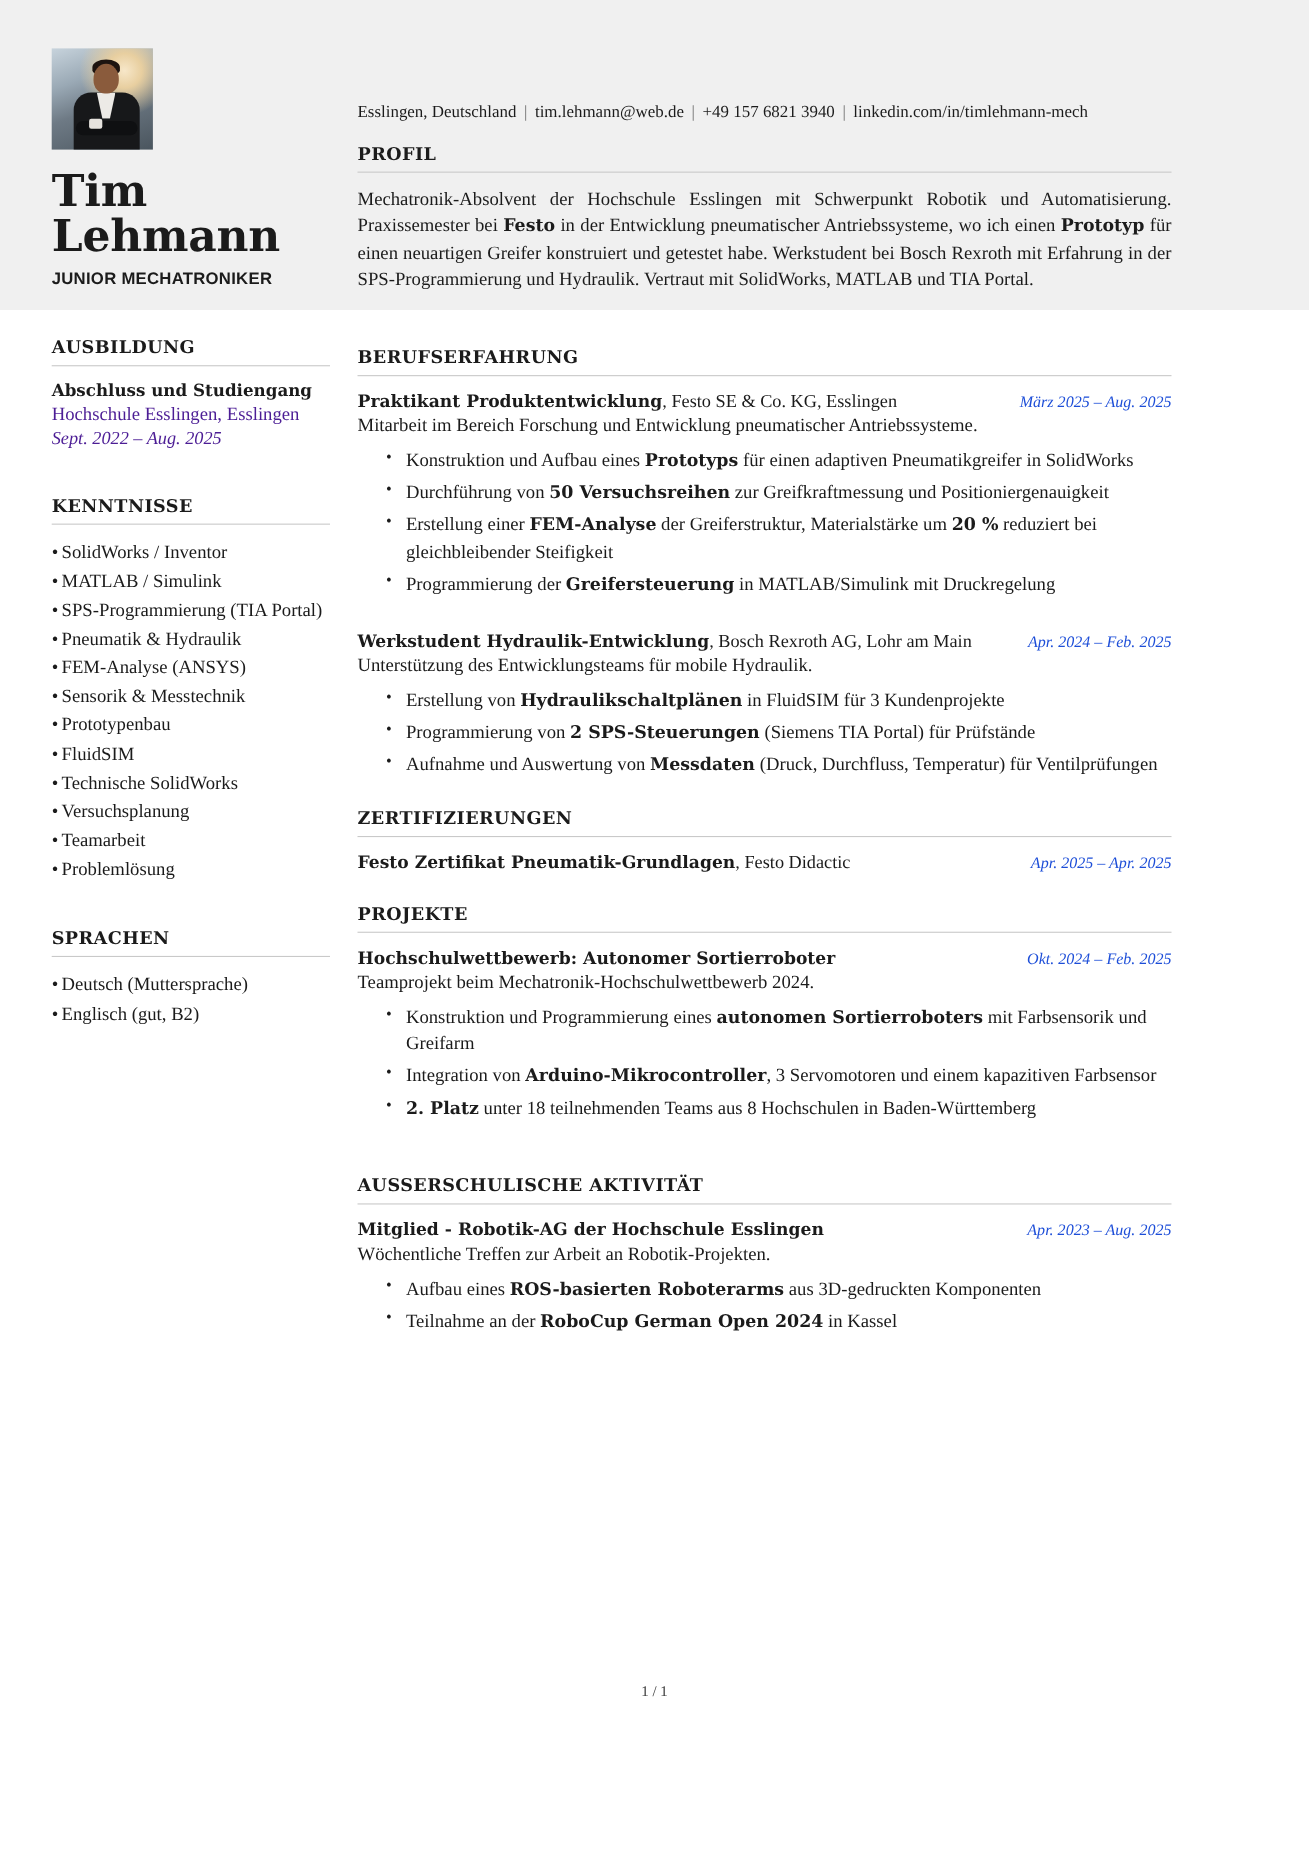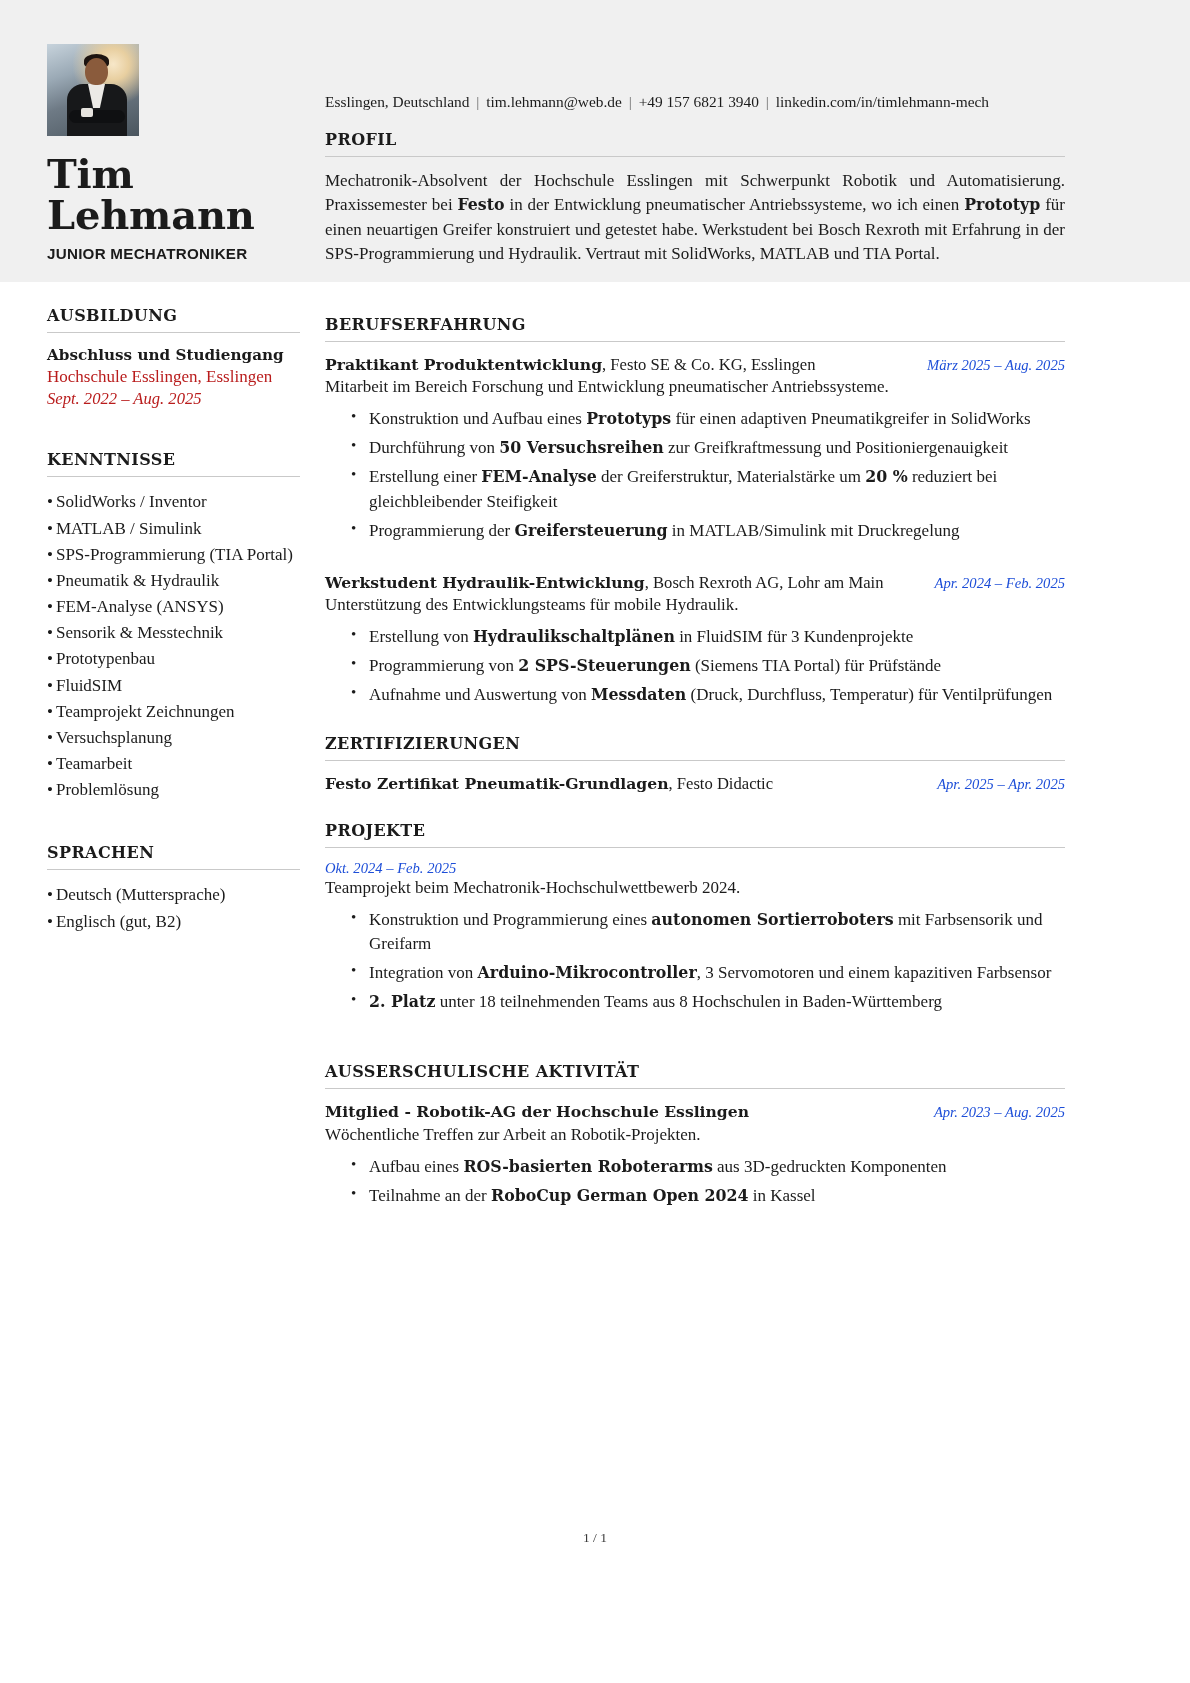--- a/index.html
+++ b/index.html
@@ -135,27 +135,27 @@
   .edu-degree {
     font-family: "DejaVu Serif", serif;
     font-weight: 700;
     font-size: 15.2px;
     line-height: 1.32;
     color: #1b1b1b;
   }
   .edu-school {
     font-size: 17px;
     line-height: 1.36;
-    color: #b91c1c;
+    color: #4c1d95;
   }
   .edu-date {
     font-style: italic;
     font-size: 16.6px;
     line-height: 1.36;
-    color: #b91c1c;
+    color: #4c1d95;
   }
 
   .side-list { margin: 0; padding: 0; list-style: none; }
   .side-list li {
     font-size: 17px;
     line-height: 1.54;
     color: #1b1b1b;
     text-indent: 0;
     padding-left: 0;
   }
@@ -299,21 +299,21 @@
       <div class="sec-rule"></div>
       <ul class="side-list" id="skills-list">
           <li><span class="b">•</span><span>SolidWorks / Inventor</span></li>
           <li><span class="b">•</span><span>MATLAB / Simulink</span></li>
           <li><span class="b">•</span><span>SPS-Programmierung (TIA Portal)</span></li>
           <li><span class="b">•</span><span>Pneumatik &amp; Hydraulik</span></li>
           <li><span class="b">•</span><span>FEM-Analyse (ANSYS)</span></li>
           <li><span class="b">•</span><span>Sensorik &amp; Messtechnik</span></li>
           <li><span class="b">•</span><span>Prototypenbau</span></li>
           <li><span class="b">•</span><span>FluidSIM</span></li>
-          <li><span class="b">•</span><span>Teamprojekt Zeichnungen</span></li>
+          <li><span class="b">•</span><span>Technische SolidWorks</span></li>
           <li><span class="b">•</span><span>Versuchsplanung</span></li>
           <li><span class="b">•</span><span>Teamarbeit</span></li>
           <li><span class="b">•</span><span>Problemlösung</span></li>
         </ul>
     </div>
 
     <div class="side-section">
       <div class="sec-head">SPRACHEN</div>
       <div class="sec-rule"></div>
       <ul class="side-list" id="languages-list">
@@ -388,20 +388,21 @@
           </div>
         </div>
     </div>
 
     <div class="main-section">
       <div class="sec-head">PROJEKTE</div>
       <div class="sec-rule"></div>
       <div id="project-entries">
           <div class="entry" style="margin-bottom: 10px;">
             <div class="entry-head">
+              <div class="entry-title"><span class="strong">Hochschulwettbewerb: Autonomer Sortierroboter</span></div>
               <div class="entry-date">Okt. 2024 – Feb. 2025</div>
             </div>
             <div class="entry-sub">Teamprojekt beim Mechatronik-Hochschulwettbewerb 2024.</div>
             <ul class="bullets">
               <li>Konstruktion und Programmierung eines <b>autonomen Sortierroboters</b> mit Farbsensorik und Greifarm</li>
               <li>Integration von <b>Arduino-Mikrocontroller</b>, 3 Servomotoren und einem kapazitiven Farbsensor</li>
               <li><b>2. Platz</b> unter 18 teilnehmenden Teams aus 8 Hochschulen in Baden-Württemberg</li>
             </ul>
           </div>
         </div>

